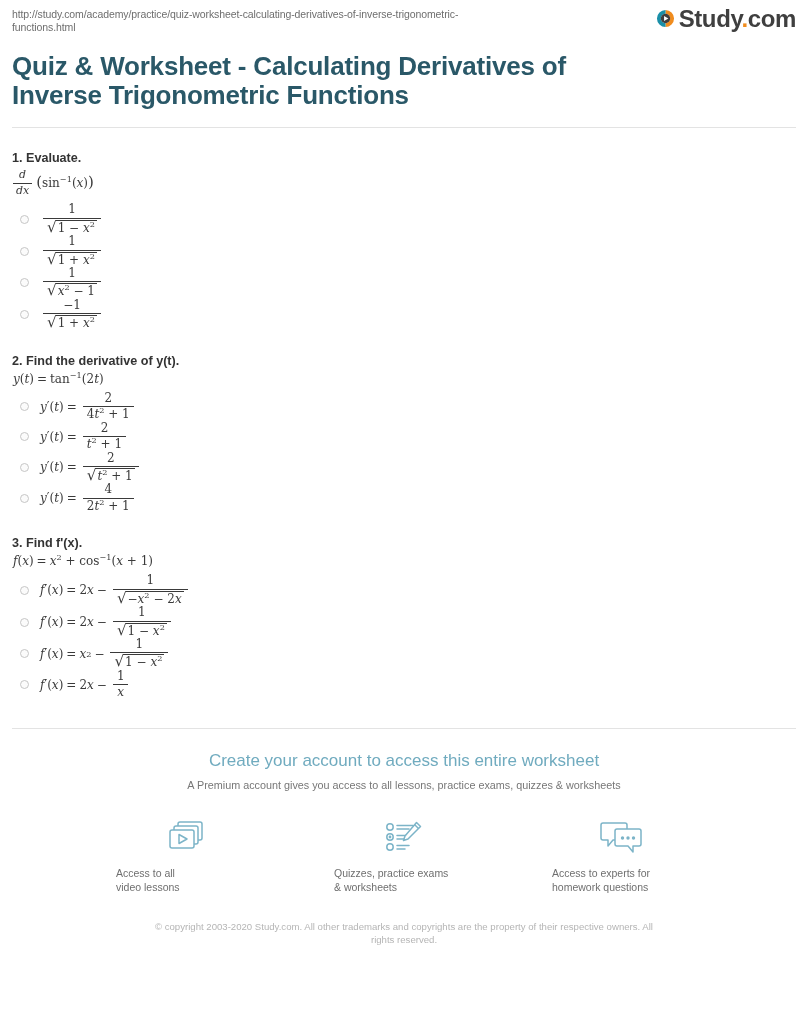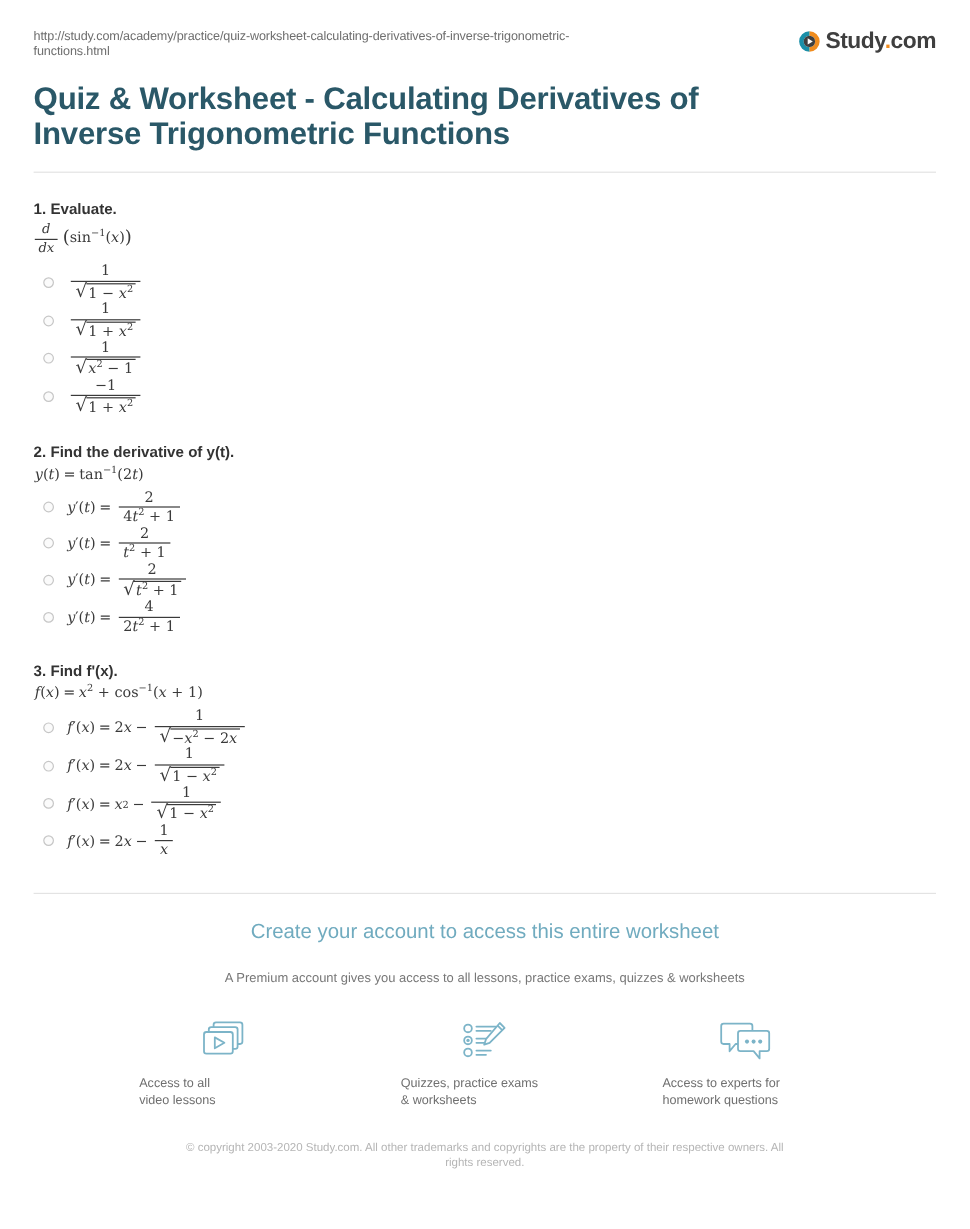--- a/index.html
+++ b/index.html
@@ -7,21 +7,21 @@
     margin: 0; padding: 0;
     background: #ffffff;
     width: 808px;
     font-family: "Liberation Sans", sans-serif;
   }
   .page {
     position: relative;
     width: 808px;
     min-height: 1024px;
     background: #ffffff;
-    padding: 16px;
+    padding: 0;
   }
 
   
   .header {
     display: flex;
     align-items: flex-start;
     justify-content: space-between;
     padding: 8px 12px 0 12px;
   }
   .url {
@@ -34,21 +34,21 @@
   }
   .logo {
     display: flex;
     align-items: center;
     gap: 4px;
     white-space: nowrap;
     padding-top: 1px;
   }
   .logo-mark { width: 19px; height: 19px; display:block; }
   .logo-text {
-    font-size: 19px;
+    font-size: 24px;
     font-weight: bold;
     color: #3f3f3f;
     letter-spacing: -0.4px;
     line-height: 19px;
   }
   .logo-text .dot { color: #f08c1e; }
   .logo-text .com { color: #3f3f3f; }
 
   
   .title {
@@ -152,21 +152,21 @@
     margin: 28px 12px 0 12px;
   }
   .cta { text-align: center; padding: 0 12px; }
   .cta-title {
     margin-top: 22px;
     font-size: 17px;
     color: #70abbf;
     line-height: 20px;
   }
   .cta-sub {
-    margin-top: 21px;
+    margin-top: 7px;
     font-size: 10.8px;
     color: #777777;
     line-height: 14px;
   }
   .features {
     display: flex;
     justify-content: center;
     gap: 78px;
     margin-top: 24px;
   }

